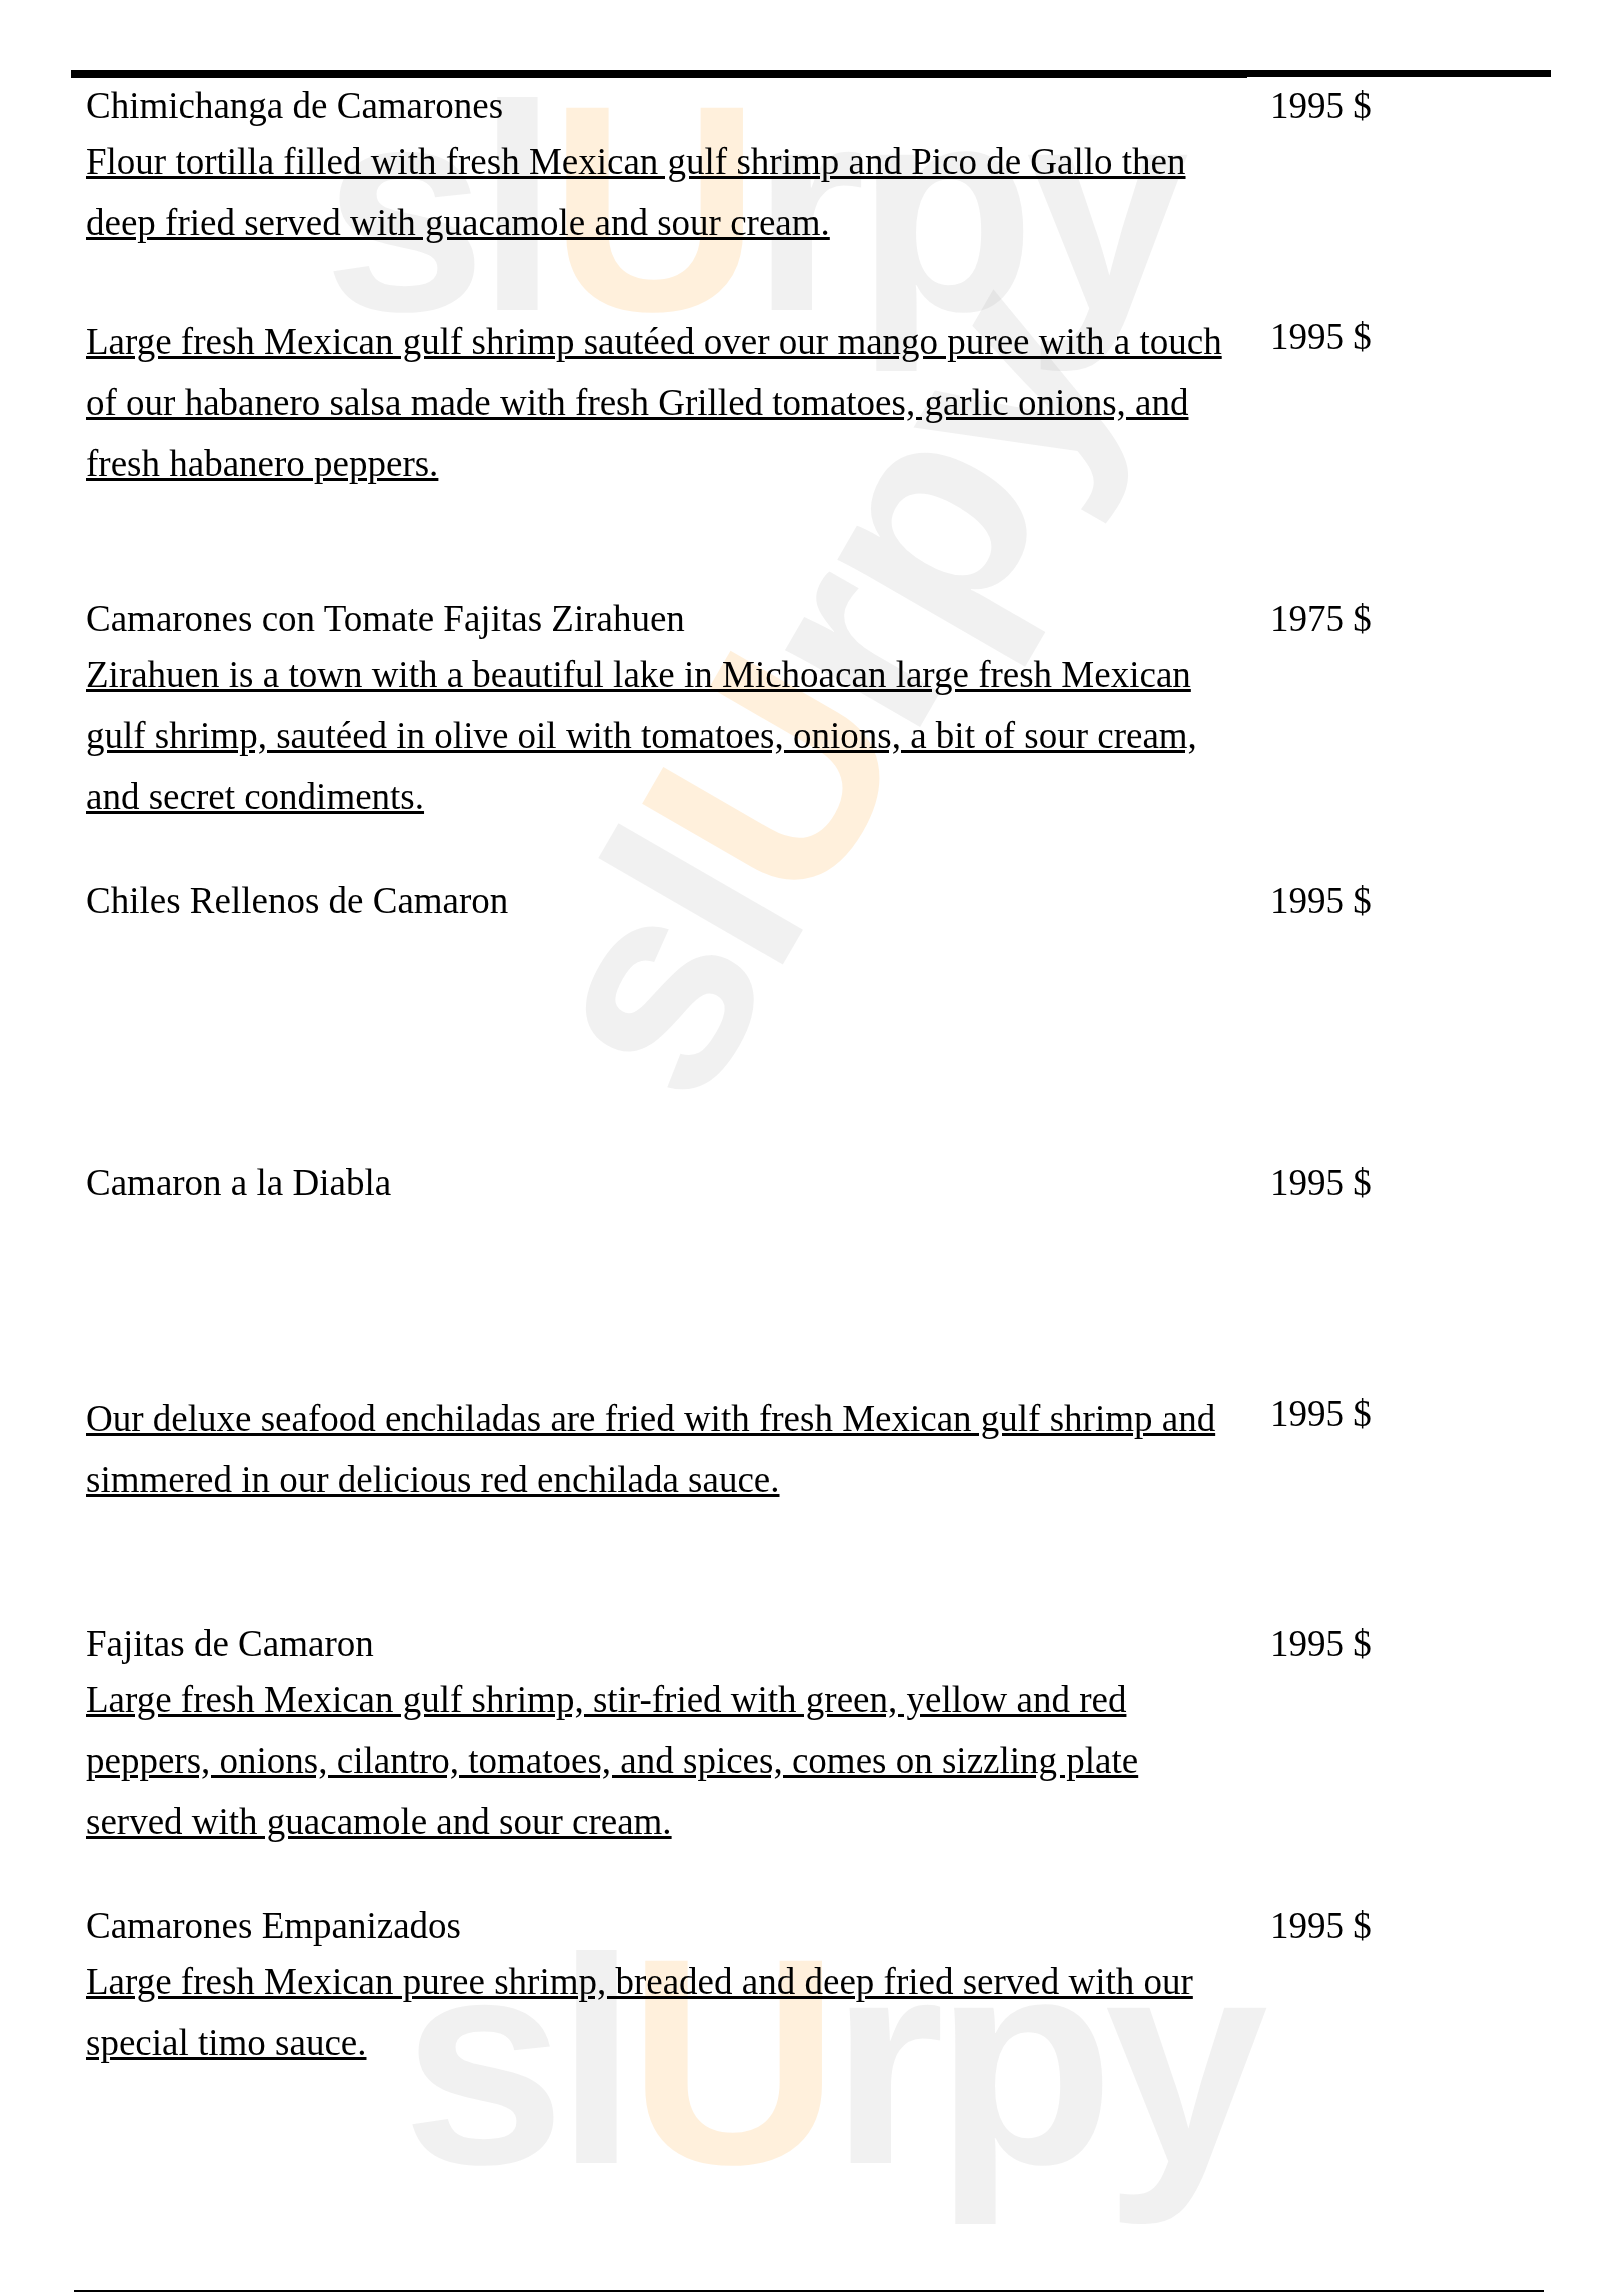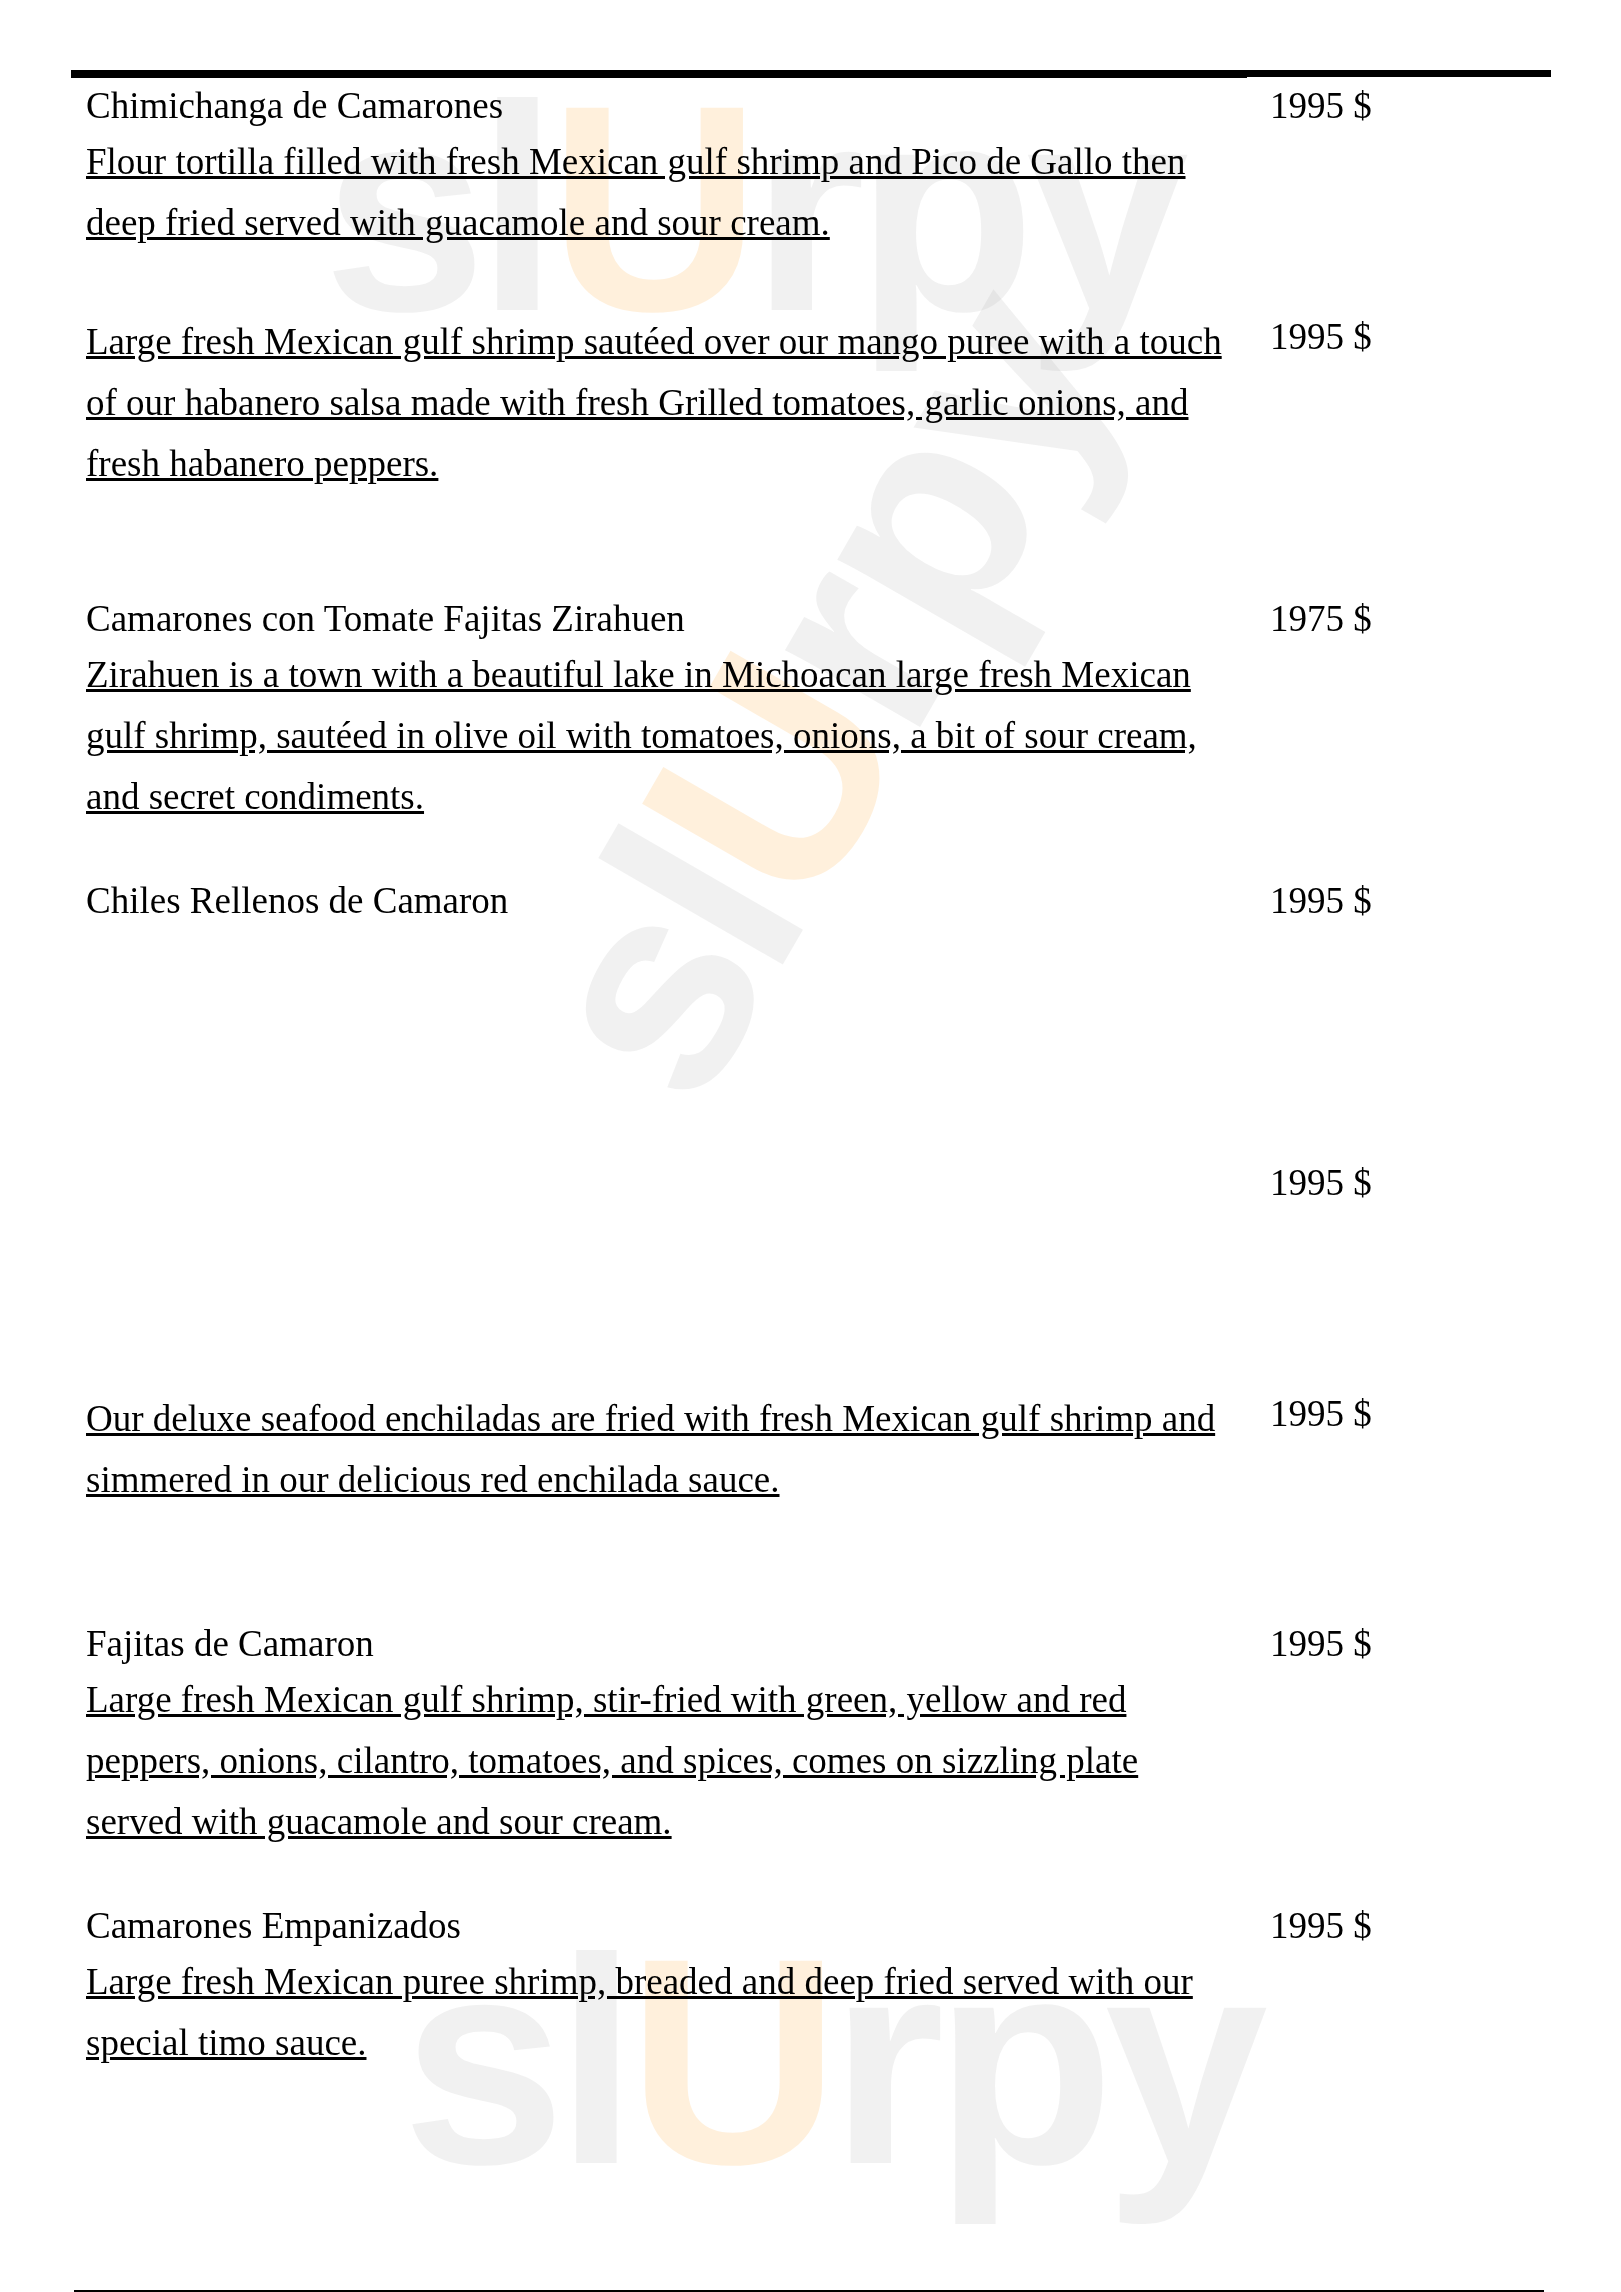--- a/index.html
+++ b/index.html
@@ -44,20 +44,21 @@
   <div class="item" style="top:513px">
     <div class="name">Camarones con Tomate Fajitas Zirahuen</div>
     <div class="desc">Zirahuen is a town with a beautiful lake in Michoacan large fresh Mexican gulf shrimp, sautéed in olive oil with tomatoes, onions, a bit of sour cream, and secret condiments.</div>
     <div class="price">1975 $</div>
   </div>
   <div class="item" style="top:795px">
     <div class="name">Chiles Rellenos de Camaron</div>
     <div class="price">1995 $</div>
   </div>
   <div class="item" style="top:1077px">
+    <div class="name">Camaron a la Diabla</div>
     <div class="price">1995 $</div>
   </div>
   <div class="item" style="top:1308px">
     <div class="desc">Our deluxe seafood enchiladas are fried with fresh Mexican gulf shrimp and simmered in our delicious red enchilada sauce.</div>
     <div class="price">1995 $</div>
   </div>
   <div class="item" style="top:1538px">
     <div class="name">Fajitas de Camaron</div>
     <div class="desc">Large fresh Mexican gulf shrimp, stir-fried with green, yellow and red peppers, onions, cilantro, tomatoes, and spices, comes on sizzling plate served with guacamole and sour cream.</div>
     <div class="price">1995 $</div>

